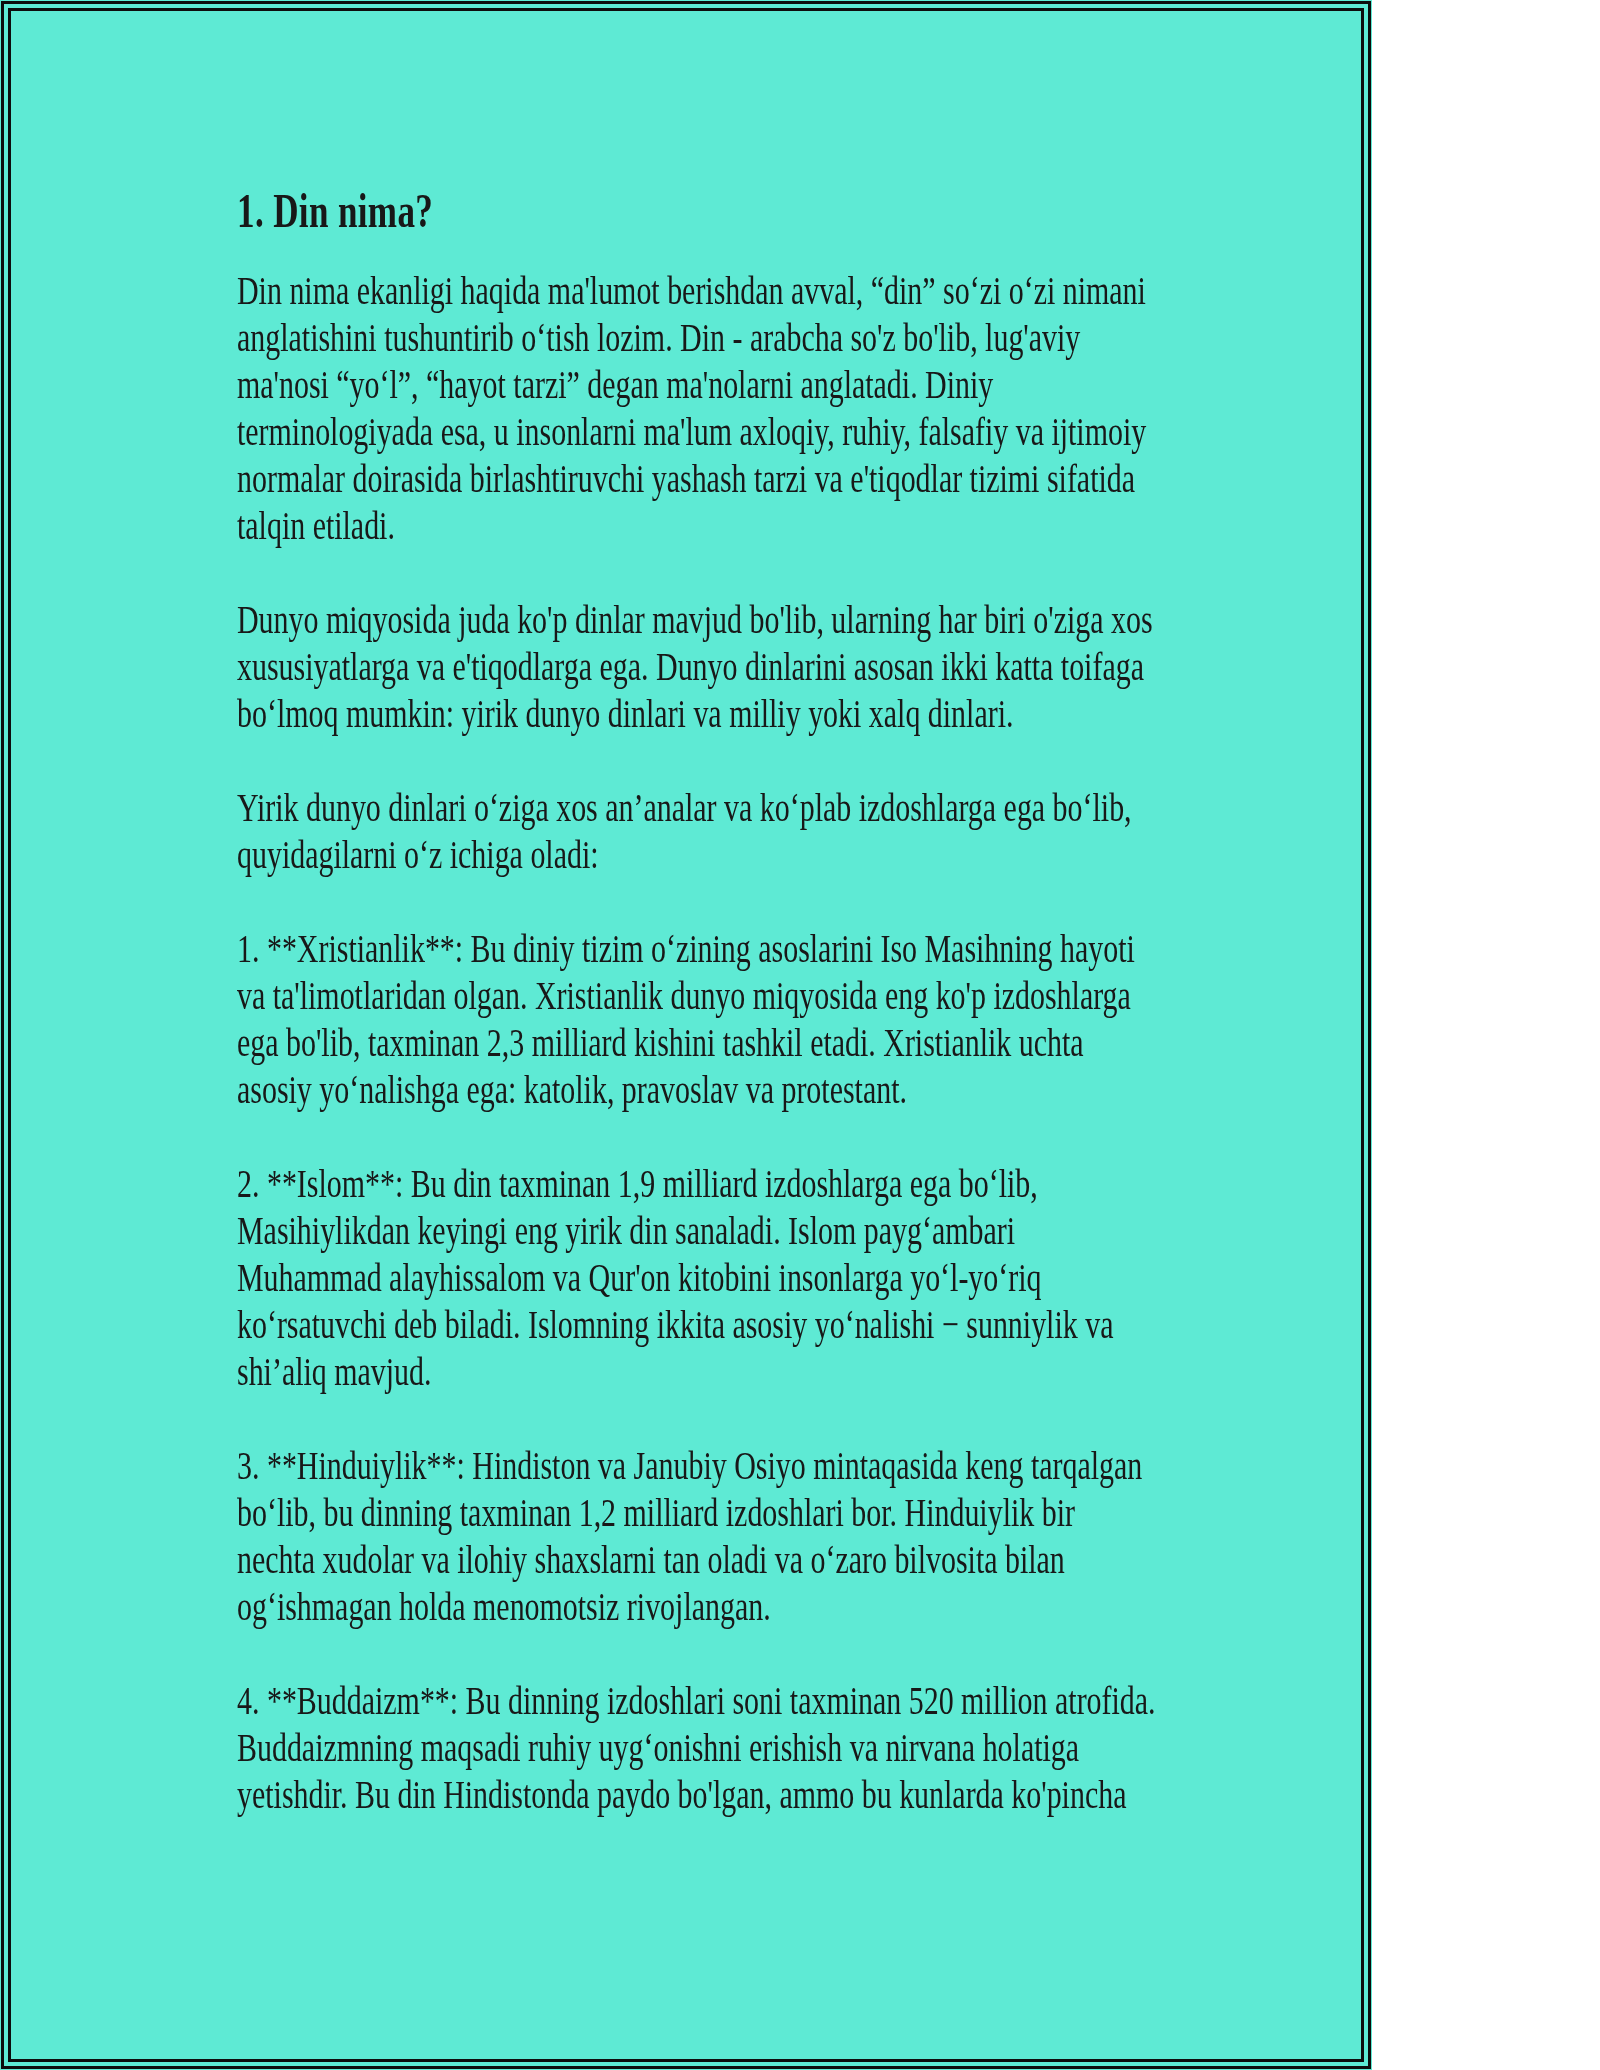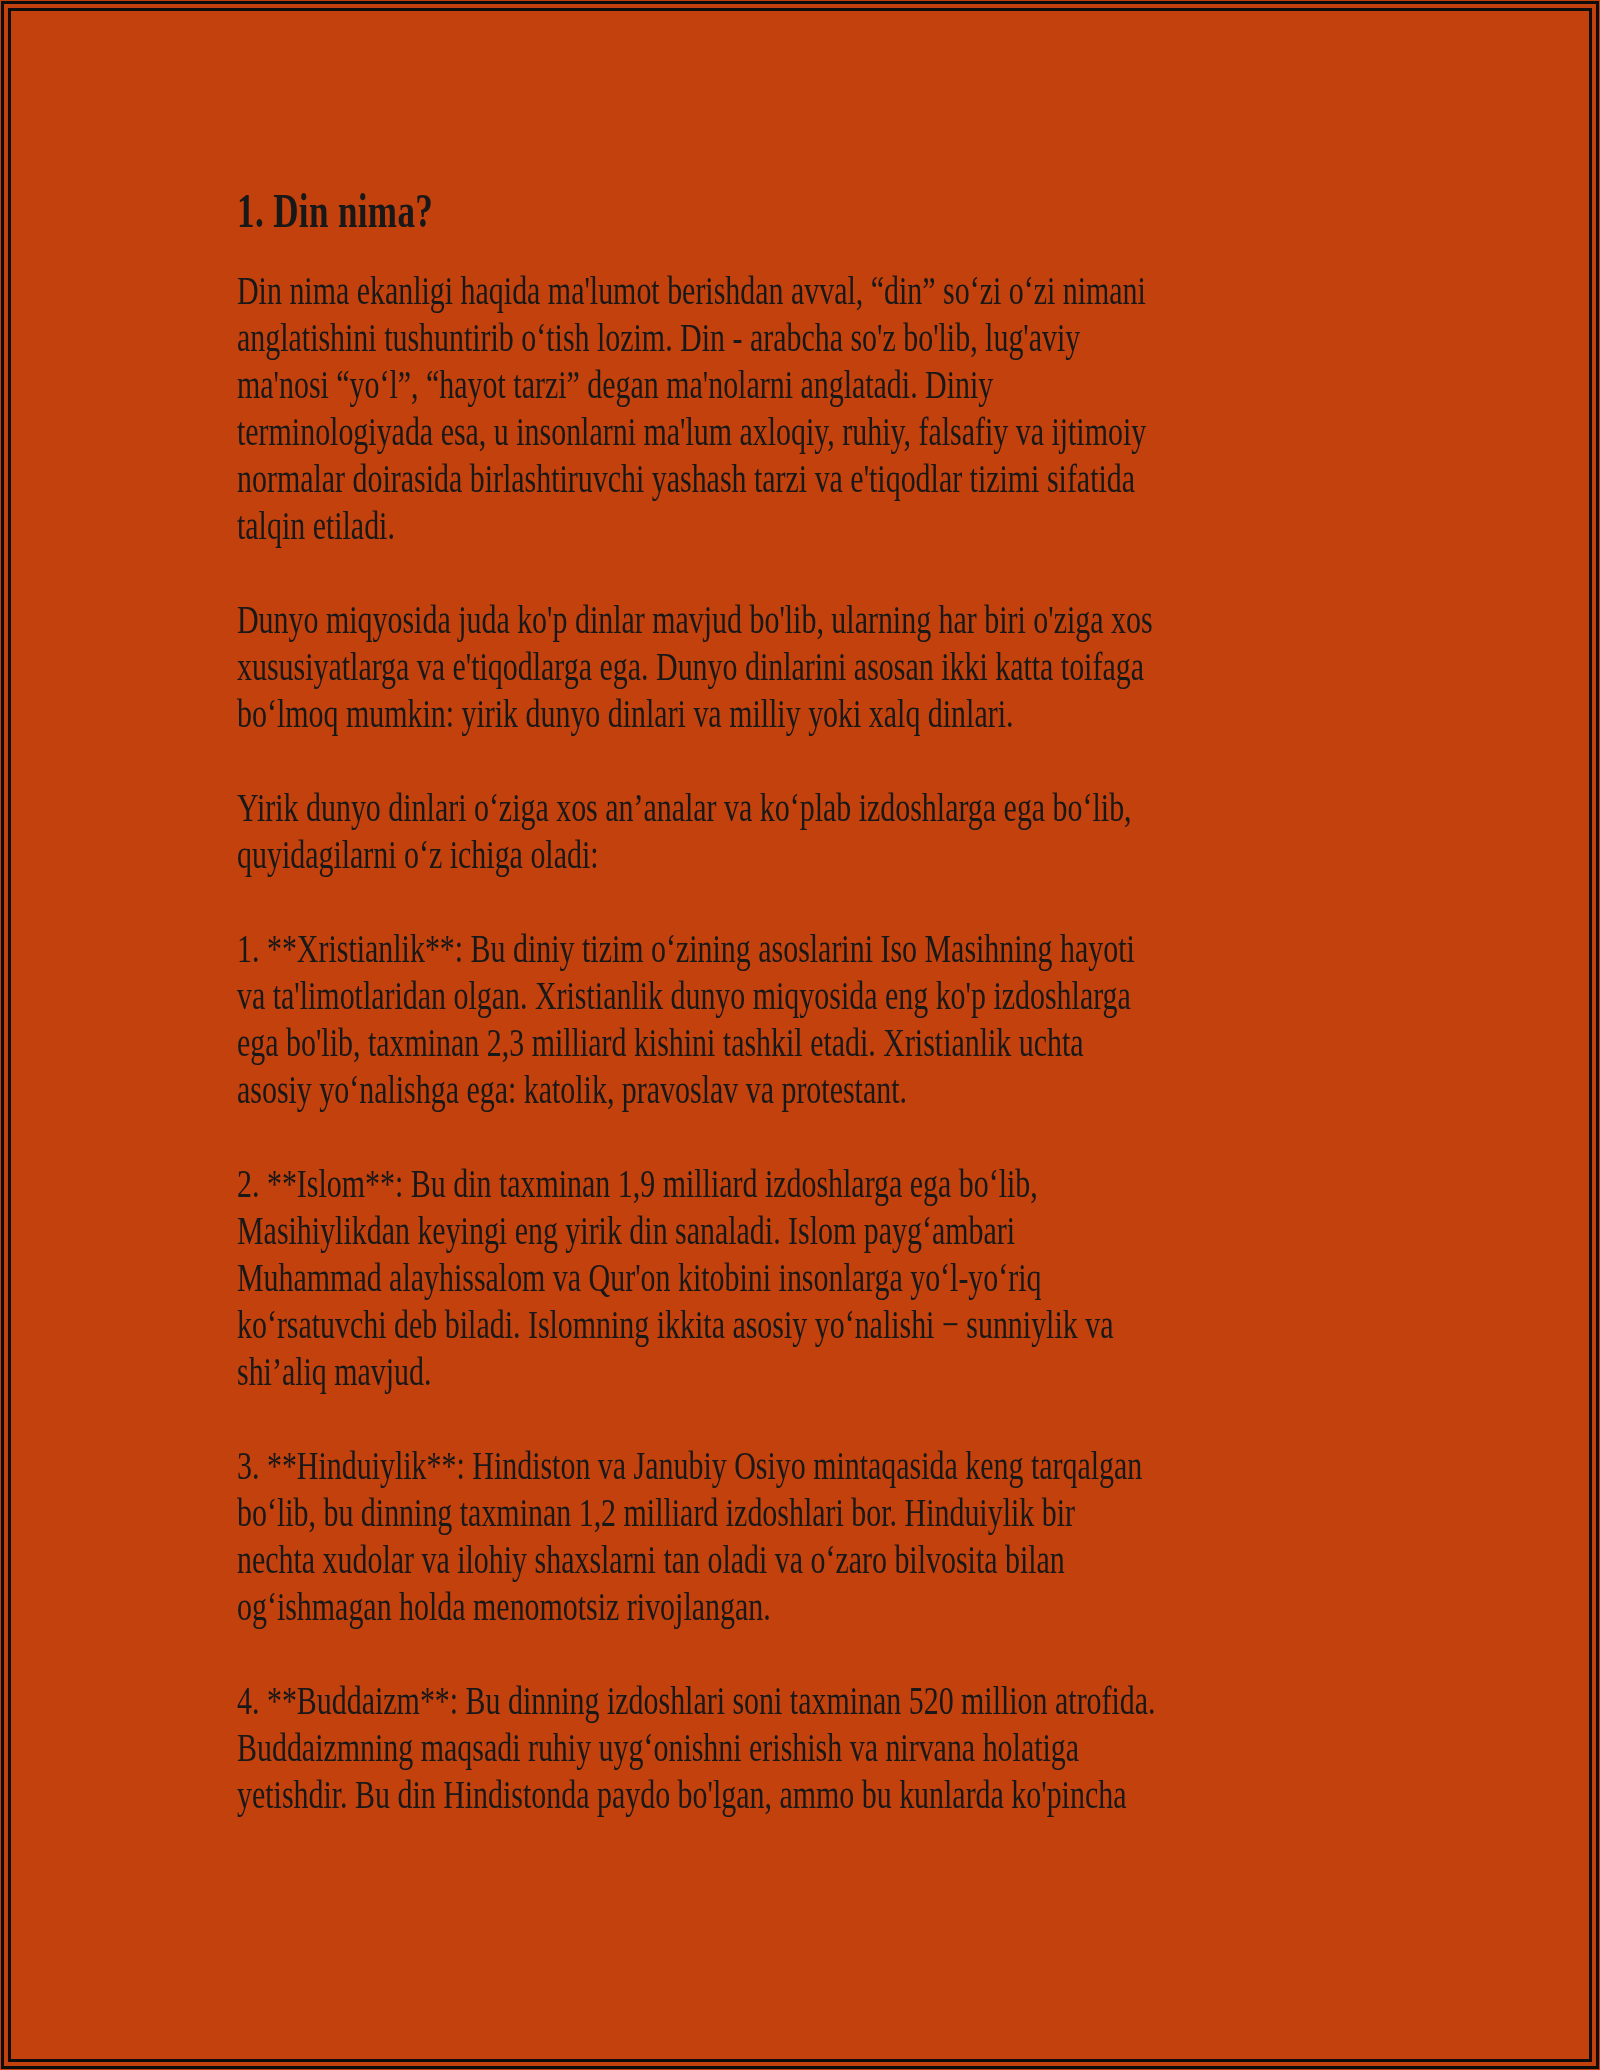--- a/index.html
+++ b/index.html
@@ -2,23 +2,23 @@
 <html><head>
 <meta charset="utf-8">
 <style>
   html, body {
     margin: 0;
     padding: 0;
     background: #ffffff;
   }
   .page {
     position: relative;
-    width: 1600px;
+    width: 1372px;
     height: 2070px;
-    background: #c2410c;
+    background: #5eead4;
     overflow: hidden;
   }
   .frame {
     position: absolute;
     pointer-events: none;
   }
   .frame.outer {
     inset: 1px;
     border: 3px solid #0d0d0d;
   }

